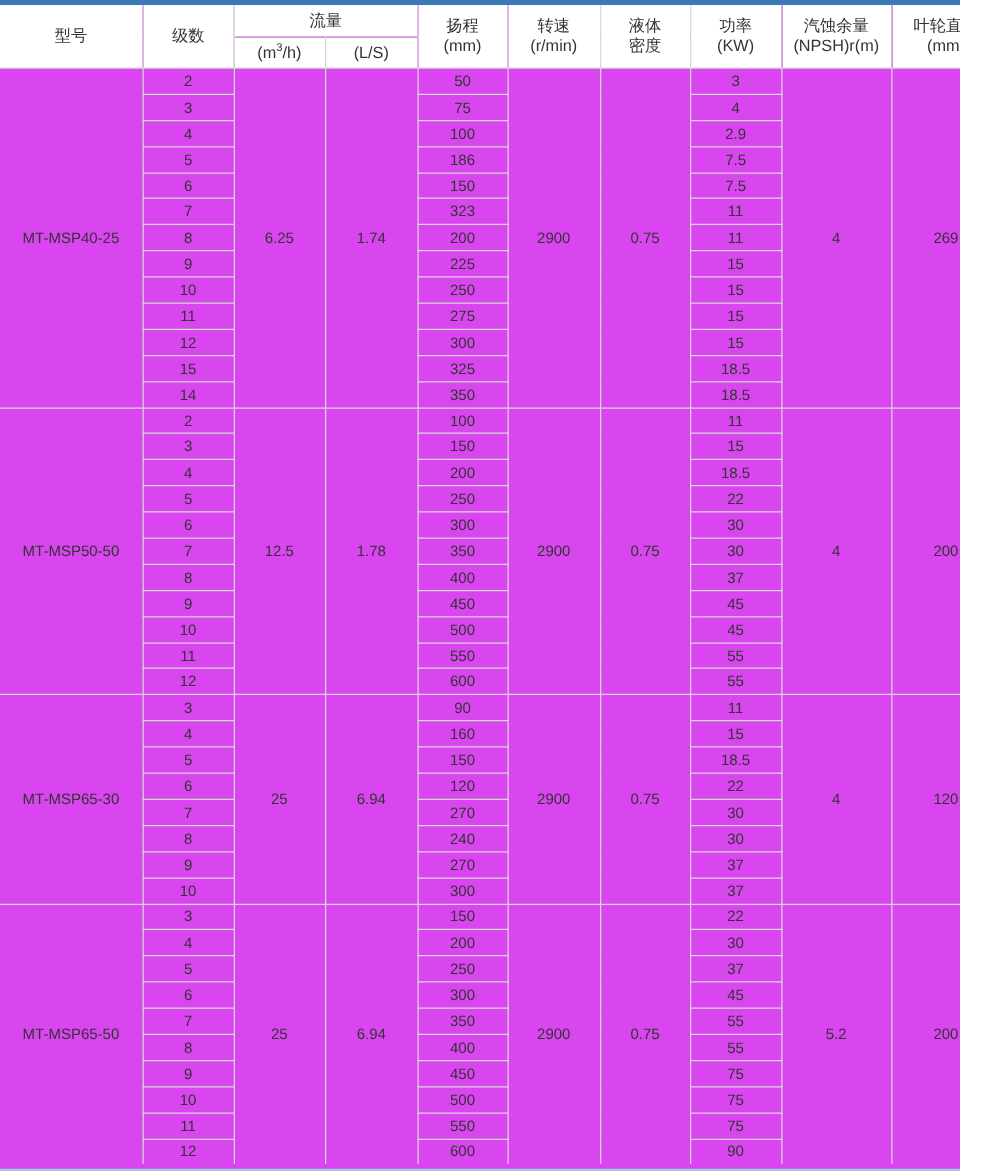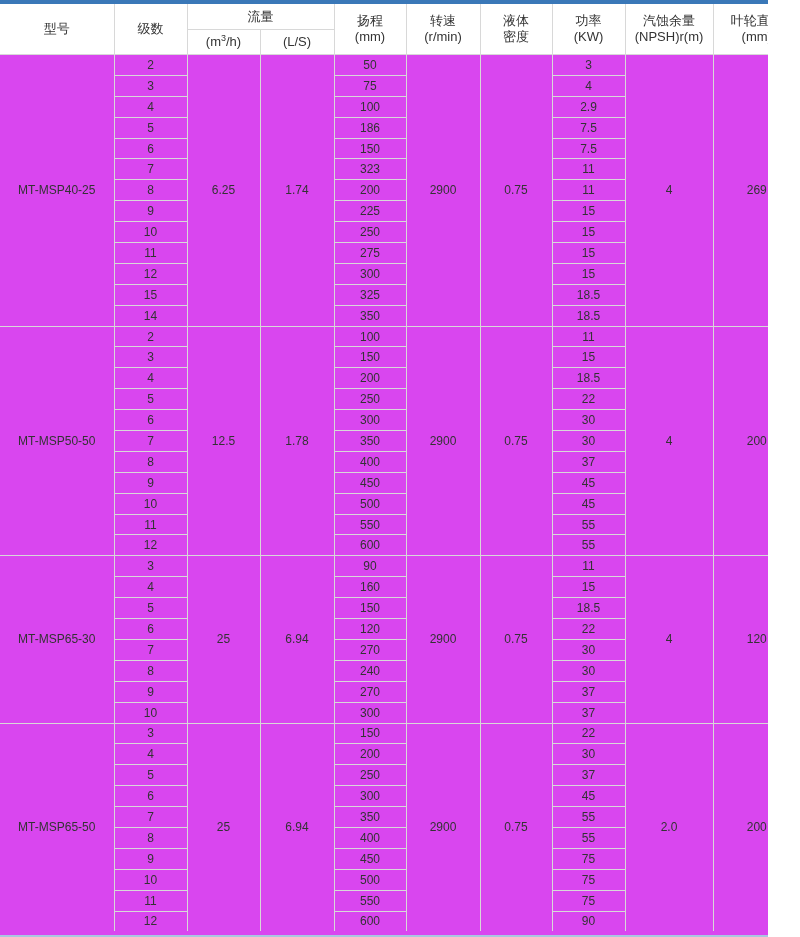--- a/index.html
+++ b/index.html
@@ -301,21 +301,21 @@
         </tr>
         <tr>
           <td rowspan="10">MT-MSP65-50</td>
           <td>3</td>
           <td rowspan="10">25</td>
           <td rowspan="10">6.94</td>
           <td>150</td>
           <td rowspan="10">2900</td>
           <td rowspan="10">0.75</td>
           <td>22</td>
-          <td rowspan="10">2.0</td>
+          <td rowspan="10">5.2</td>
           <td rowspan="10">200</td>
         </tr>
         <tr>
           <td>4</td>
           <td>200</td>
           <td>30</td>
         </tr>
         <tr>
           <td>5</td>
           <td>250</td>

